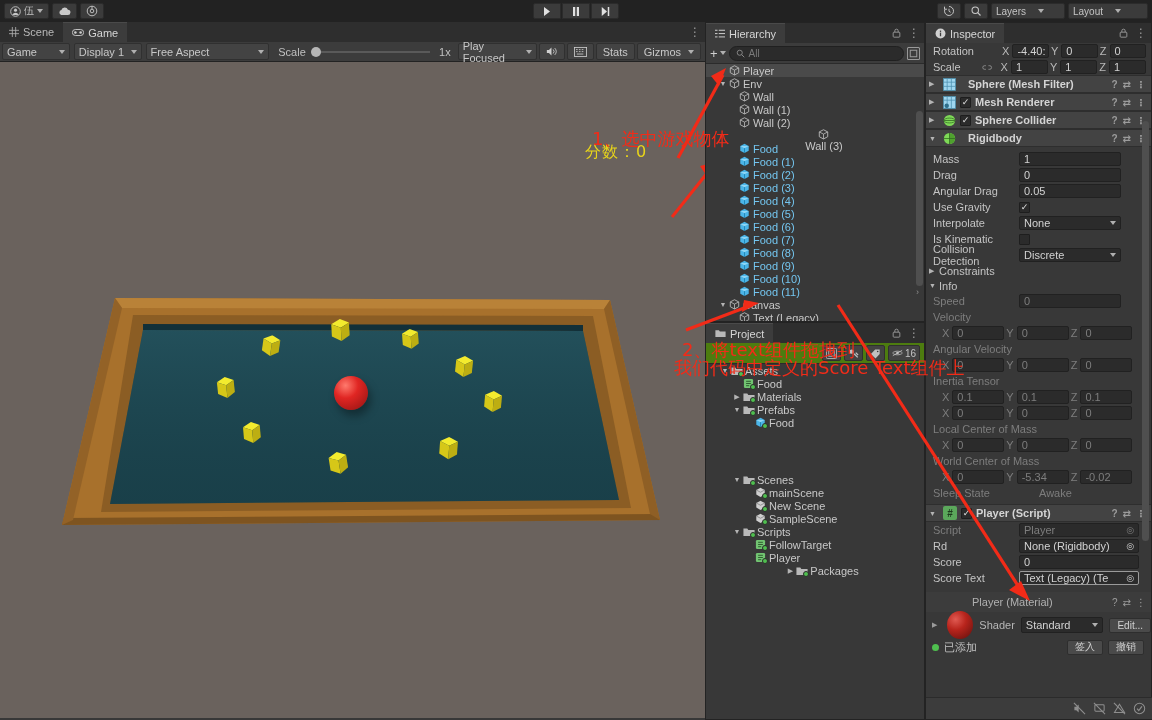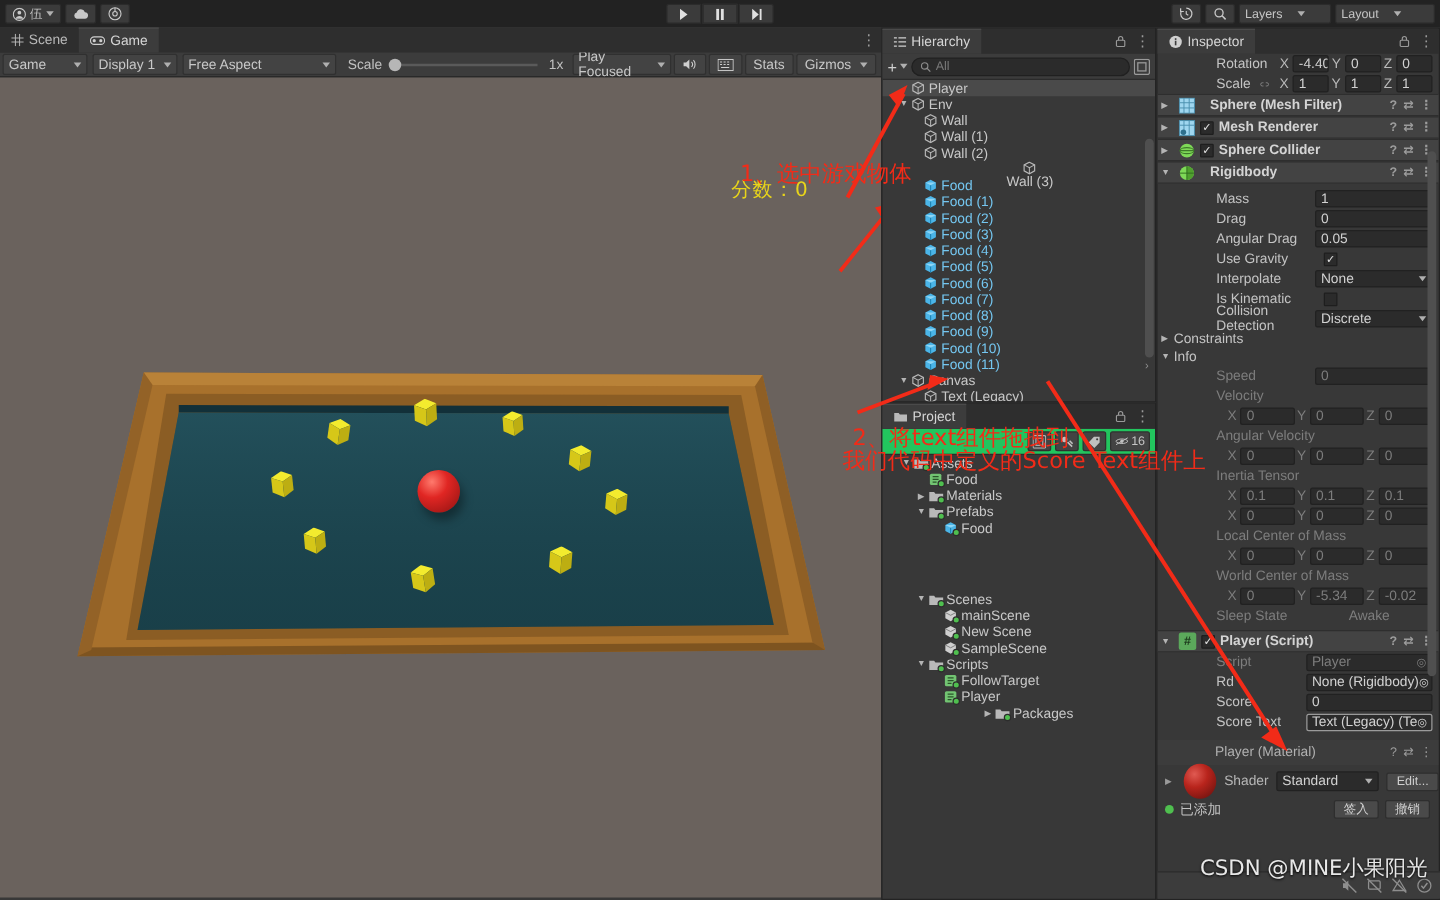--- a/index.html
+++ b/index.html
@@ -101,29 +101,29 @@
           padding-right: 4px; position: relative; }
   .trow.sel { background: #4a4a4a; }
   .trow .tw { width: 10px; display: flex; justify-content: center; color: #b4b4b4; font-size: 7px; }
   .trow .ico { width: 13px; display: flex; align-items: center; justify-content: center; margin-right: 2px; }
   .trow.prefab { color: #74c6f0; }
   .trow .chev-r { position: absolute; right: 5px; color: #8e8e8e; font-size: 9px; }
   .vscroll { position: absolute; right: 1px; width: 7px; background: #4f4f4f; border-radius: 4px; }
 
   
   #project-panel { left: 705px; top: 322px; width: 220px; height: 398px; }
-  .pj-toolbar { height: 21px; background: #22c55e; display: flex; align-items: center;
+  .pj-toolbar { height: 21px; background: #4d7c0f; display: flex; align-items: center;
                 justify-content: flex-end; gap: 3px; padding: 0 4px; border-bottom: 1px solid #2b2b2b; }
   .pj-ico { width: 19px; height: 16px; background: #434343; border: 1px solid #303030; border-radius: 2px;
             display: flex; align-items: center; justify-content: center; color: #c4c4c4; font-size: 10px; }
 
   
   #inspector-panel { left: 925px; top: 22px; width: 227px; height: 698px; background: #383838; }
   .insp-body { position: relative; height: 656px; overflow: hidden; }
-  .prow { height: 16px; display: flex; align-items: center; padding: 0 5px 0 7px; font-size: 11px; color: #c4c4c4; margin-left: 40px; }
+  .prow { height: 16px; display: flex; align-items: center; padding: 0 5px 0 7px; font-size: 11px; color: #c4c4c4; }
   .plabel { width: 86px; color: #c4c4c4; }
   .field {
     background: #2b2b2b; border: 1px solid #212121; border-radius: 2px; height: 14px;
     display: flex; align-items: center; padding: 0 4px; color: #d2d2d2; font-size: 11px;
     overflow: hidden; white-space: nowrap;
   }
   .axis { color: #b9b9b9; margin: 0 3px 0 2px; }
   .comp-header {
     height: 18px; background: #434343; border-top: 1px solid #2e2e2e; border-bottom: 1px solid #2e2e2e;
     display: flex; align-items: center; padding: 0 5px 0 3px; gap: 4px; font-size: 11px;
@@ -1153,14 +1153,13 @@
     <polygon points="759,303 742,312 744,300" fill="#f22b18"></polygon>
 
     <line x1="838" y1="305" x2="1022" y2="592" stroke="#f22b18" stroke-width="3.2"></line>
     <polygon points="1030,601 1009,590 1021,581" fill="#f22b18"></polygon>
   </svg>
 
   <div class="anno" id="anno-1" style="left:592px; top:127px;">1、选中游戏物体</div>
   <div class="anno" id="anno-2a" style="left:682px; top:338px;">2、将text组件拖拽到</div>
   <div class="anno" id="anno-2b" style="left:674px; top:356px;">我们代码中定义的Score Text组件上</div>
 
-  <div class="watermark">CSDN @MINE小果阳光</div>
 </div>
 
 </body></html>

